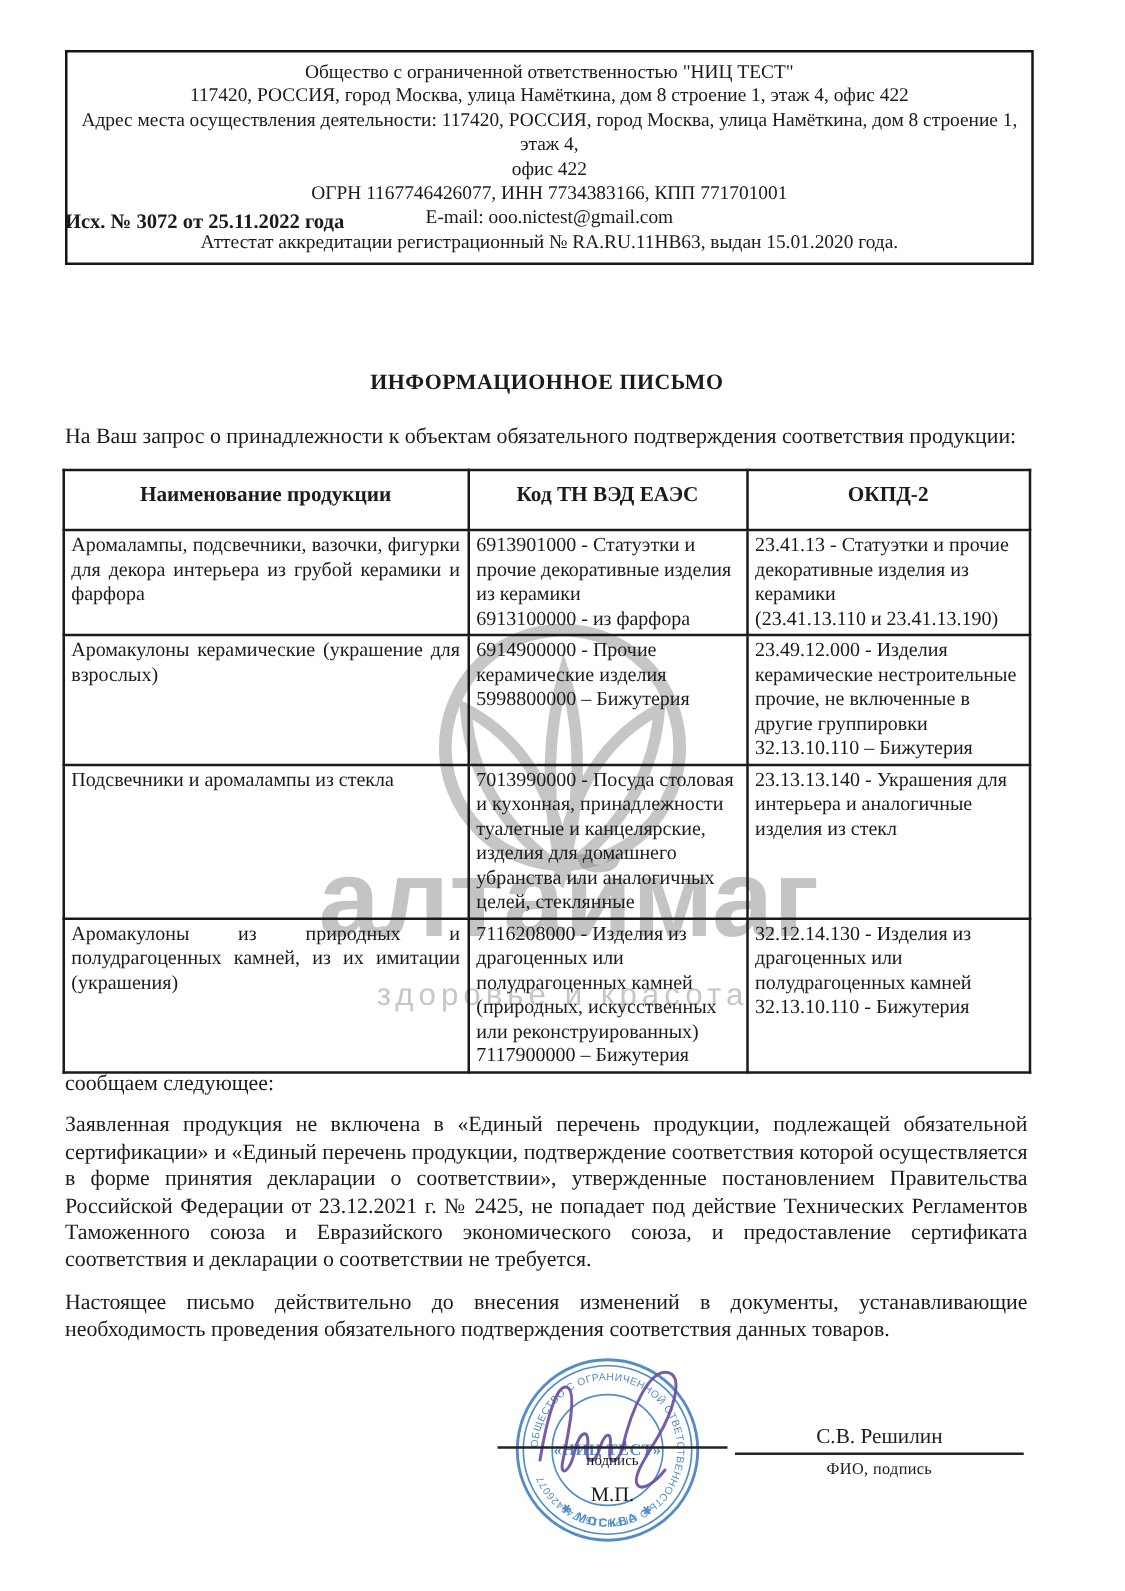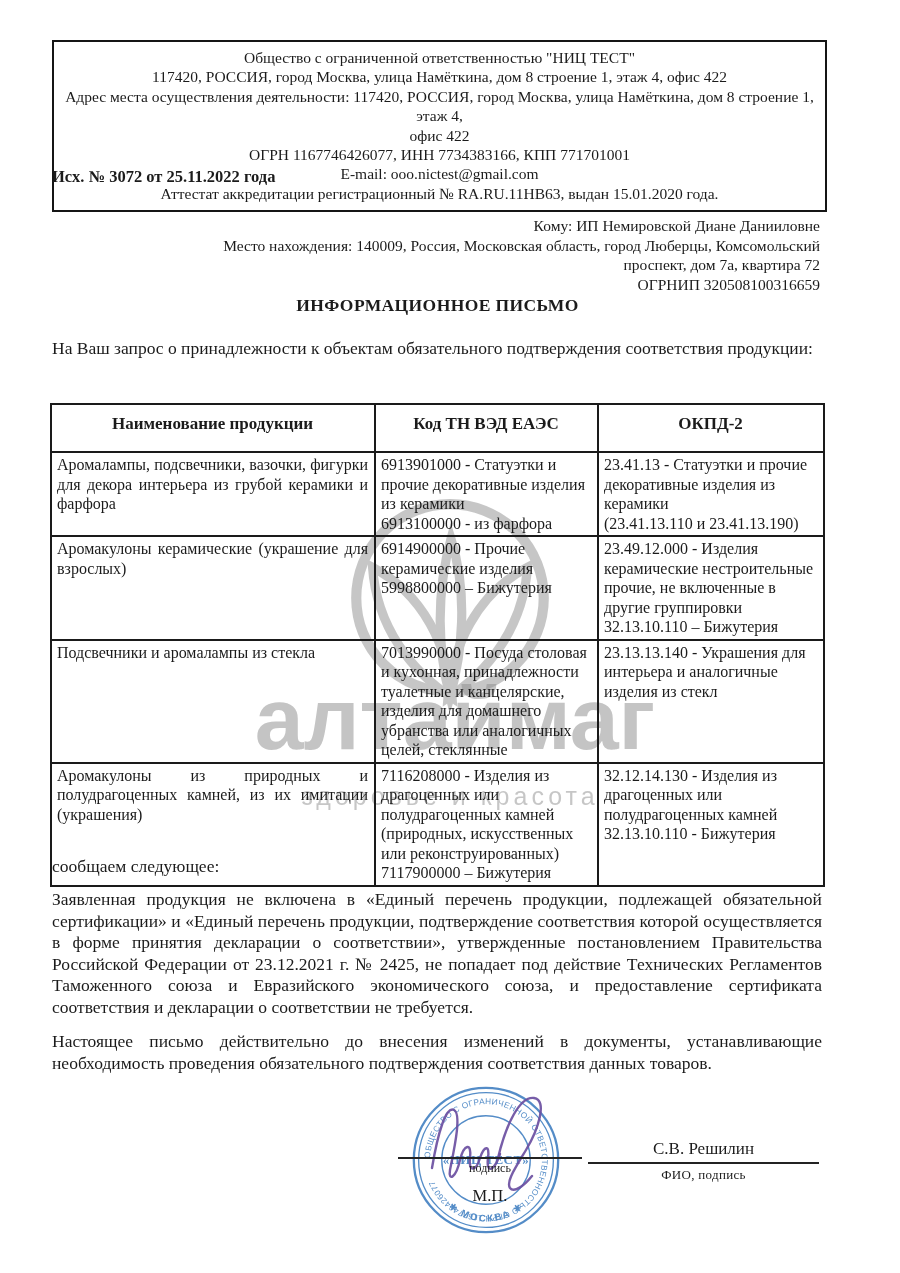--- a/index.html
+++ b/index.html
@@ -20,21 +20,21 @@
   .ref-line{left:52px; top:167px; font-weight:bold; font-size:16.5px;}
 
   
   .recipient{right:80px; top:216px; text-align:right; font-size:15.5px; line-height:19.5px;}
 
   .doc-title{left:52px; top:295px; width:771px; text-align:center; font-weight:bold; font-size:17.5px; letter-spacing:.4px;}
   .intro{left:52px; top:338px; width:771px; font-size:17.5px;}
 
   
   .tbl-wrap{left:50px; top:375px;}
-  table.products{border-collapse:collapse; table-layout:fixed; width:773px;margin-top:28px;}
+  table.products{border-collapse:collapse; table-layout:fixed; width:773px;}
   table.products th, table.products td{
     border:2px solid #1a1a1a; vertical-align:top; padding:2px 6px 2px 5px;
     font-size:16px; line-height:19.5px;
   }
   table.products th{font-weight:bold; font-size:17px; vertical-align:middle; text-align:center; line-height:20px; padding-bottom:10px;}
   tr.hrow{height:48px;} tr.r0{height:84px;} tr.r1{height:95px;} tr.r2{height:114px;} tr.r3{height:122px;}
   td.c-name{text-align:justify;}
   td.c-code, td.c-okpd{text-align:left;}
 
   .lead{left:52px; top:856px; font-size:17.5px;}
@@ -94,24 +94,20 @@
   <div class="abs content letterhead pre">Общество с ограниченной ответственностью "НИЦ ТЕСТ"
 117420, РОССИЯ, город Москва, улица Намёткина, дом 8 строение 1, этаж 4, офис 422
 Адрес места осуществления деятельности: 117420, РОССИЯ, город Москва, улица Намёткина, дом 8 строение 1, этаж 4,
 офис 422
 ОГРН 1167746426077, ИНН 7734383166, КПП 771701001
 E-mail: ooo.nictest@gmail.com
 Аттестат аккредитации регистрационный № RA.RU.11НВ63, выдан 15.01.2020 года.</div>
 
   <div class="abs content ref-line">Исх. № 3072 от 25.11.2022 года</div>
 
-  <div class="abs content recipient pre">Кому: ИП Немировской Диане Данииловне
-Место нахождения: 140009, Россия, Московская область, город Люберцы, Комсомольский
-проспект, дом 7а, квартира 72
-ОГРНИП 320508100316659</div>
 
   <div class="abs content doc-title">ИНФОРМАЦИОННОЕ ПИСЬМО</div>
 
   <div class="abs content intro">На Ваш запрос о принадлежности к объектам обязательного подтверждения соответствия продукции:</div>
 
   <div class="abs content tbl-wrap">
     <table class="products">
       <colgroup>
           <col style="width:324px">
           <col style="width:223px">

